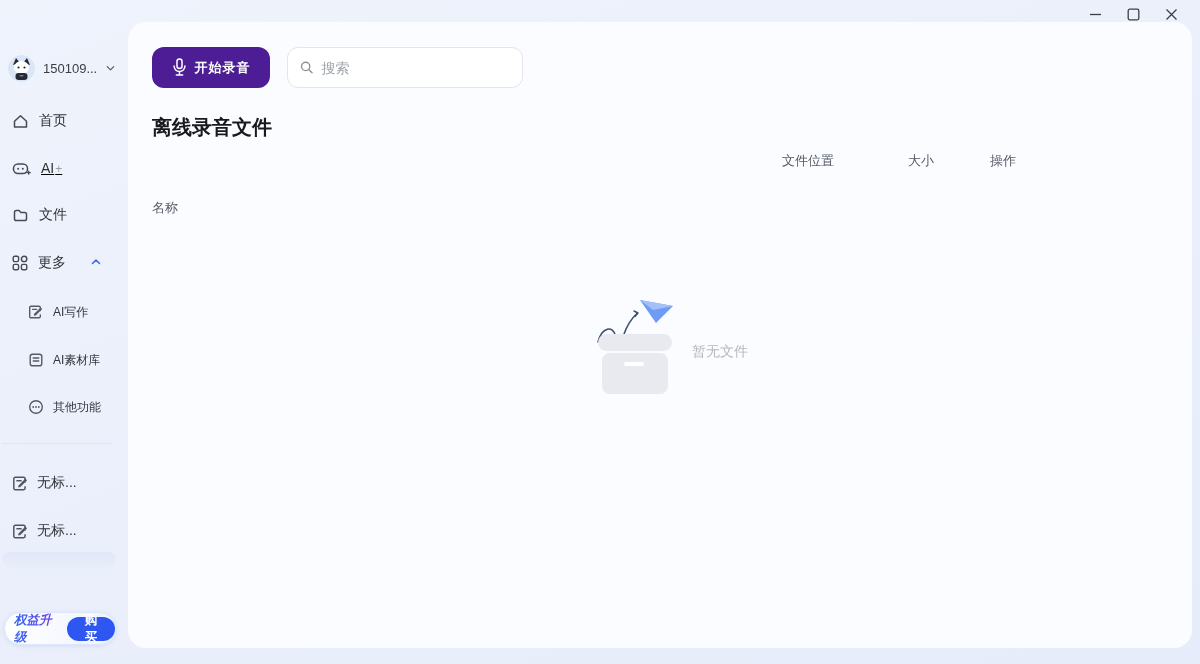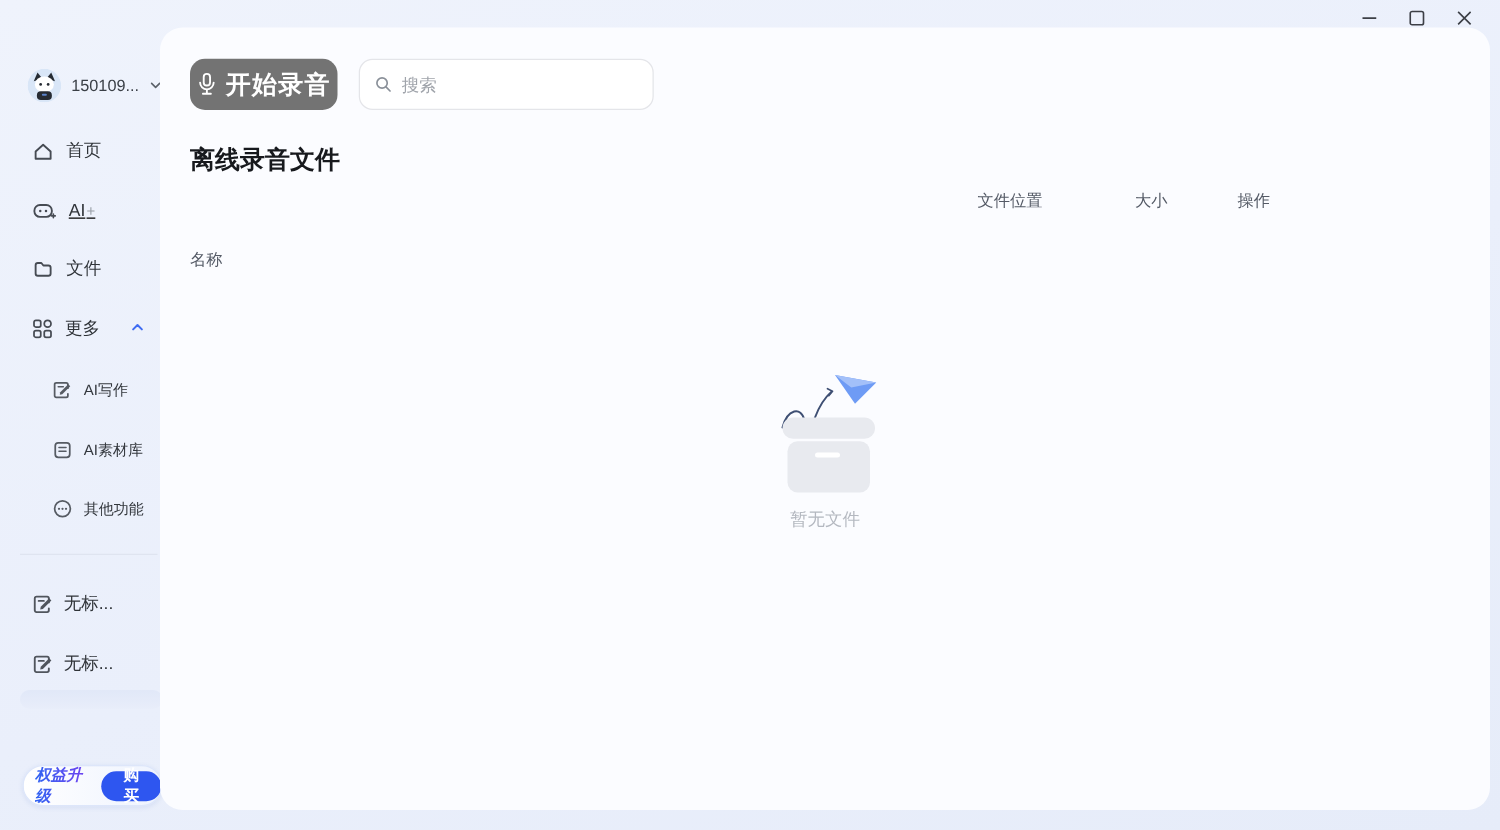--- a/index.html
+++ b/index.html
@@ -8,21 +8,21 @@
     position:relative;
     background:linear-gradient(160deg,#eff3fc 0%, #eaeffb 55%, #e6ecf9 100%);
   }
 
   
   .win-controls { position:absolute; top:0; right:10px; display:flex; }
   .win-btn { width:38px; height:28px; display:flex; align-items:center; justify-content:center; cursor:pointer; }
   .win-btn svg { display:block; }
 
   
-  .sidebar { position:absolute; left:14px; top:0; width:128px; height:664px;padding-left:28px; }
+  .sidebar { position:absolute; left:0; top:0; width:128px; height:664px;padding-left:28px; }
   .user-row { position:absolute; left:8px; top:54px; height:28px; display:flex; align-items:center; gap:8px; cursor:pointer; }
   .avatar { width:27px; height:27px; border-radius:50%; overflow:hidden; flex:0 0 auto; }
   .user-name { font-size:13px; color:#3a3f46; }
   .nav-row { position:absolute; left:12px; height:26px; display:flex; align-items:center; gap:10px; cursor:pointer; }
   .nav-row .lbl { font-size:14px; color:#2f3338; }
   .nav-suffix { font-size:12px; color:#9aa0a8; margin-left:1px; }
   .nav-chevron { position:absolute; left:90px; top:256px; }
   .sub-row { position:absolute; left:28px; height:24px; display:flex; align-items:center; gap:9px; cursor:pointer; }
   .sub-row .lbl { font-size:12px; color:#33373d; }
   .side-divider { position:absolute; left:2px; top:443px; width:110px; height:1px; background:#dfe4f0; }
@@ -36,32 +36,32 @@
     display:flex; align-items:center; padding-left:9px; gap:5px; }
   .upgrade-label { font-size:12.5px; font-weight:700; font-style:italic;
     background:linear-gradient(90deg,#2f63f2,#7b3df0); -webkit-background-clip:text; background-clip:text; color:transparent; }
   .buy-btn { height:24px; padding:0 12px; border-radius:12px; background:#2e56f0; color:#fff;
     font-size:12.5px; font-weight:600; display:flex; align-items:center; border:none; cursor:pointer; }
 
   
   .card { position:absolute; left:128px; top:22px; width:1064px; height:626px;
     background:#fbfcff; border-radius:18px; }
   .record-btn { position:absolute; left:24px; top:25px; width:118px; height:41px; border-radius:12px;
-    background:#737373; color:#fff; font-size:20px; font-weight:600; letter-spacing:1px;
+    background:#4c1d95; color:#fff; font-size:13px; font-weight:600; letter-spacing:1px;
     display:flex; align-items:center; justify-content:center; gap:8px; border:none; cursor:pointer; }
   .search-box { position:absolute; left:159px; top:25px; width:236px; height:41px; border-radius:11px;
     background:#fff; border:1px solid #e4e5e9; display:flex; align-items:center; padding:0 12px; gap:8px; }
   .search-box input { border:none; outline:none; width:100%; font-size:14px; color:#333; background:transparent; }
   .search-box input::placeholder { color:#a0a4ab; }
   .page-title { position:absolute; left:24px; top:92px; font-size:20px; font-weight:600; color:#17191d; }
   .col-header { position:absolute; top:130px; font-size:13px; color:#545a66; }
   .ch-0 { left:24px;margin-top:47px; } .ch-1 { left:654px; } .ch-2 { left:780px; } .ch-3 { left:862px; }
 
   .empty-state { position:absolute; left:50%; top:274px; transform:translateX(-50%);
-    display:flex; flex-direction:column; align-items:center; }
+    display:flex; flex-direction:row; align-items:center; }
   .empty-text { margin-top:6px; font-size:14px; color:#b4b8c0; }
 </style>
 </head>
 <body>
 
 <div class="win-controls">
   <div class="win-btn">
     <svg width="13" height="13" viewBox="0 0 13 13">
         <line x1="1" y1="6.5" x2="12" y2="6.5" stroke="#3c3f46" stroke-width="1.3"></line>
       </svg>

